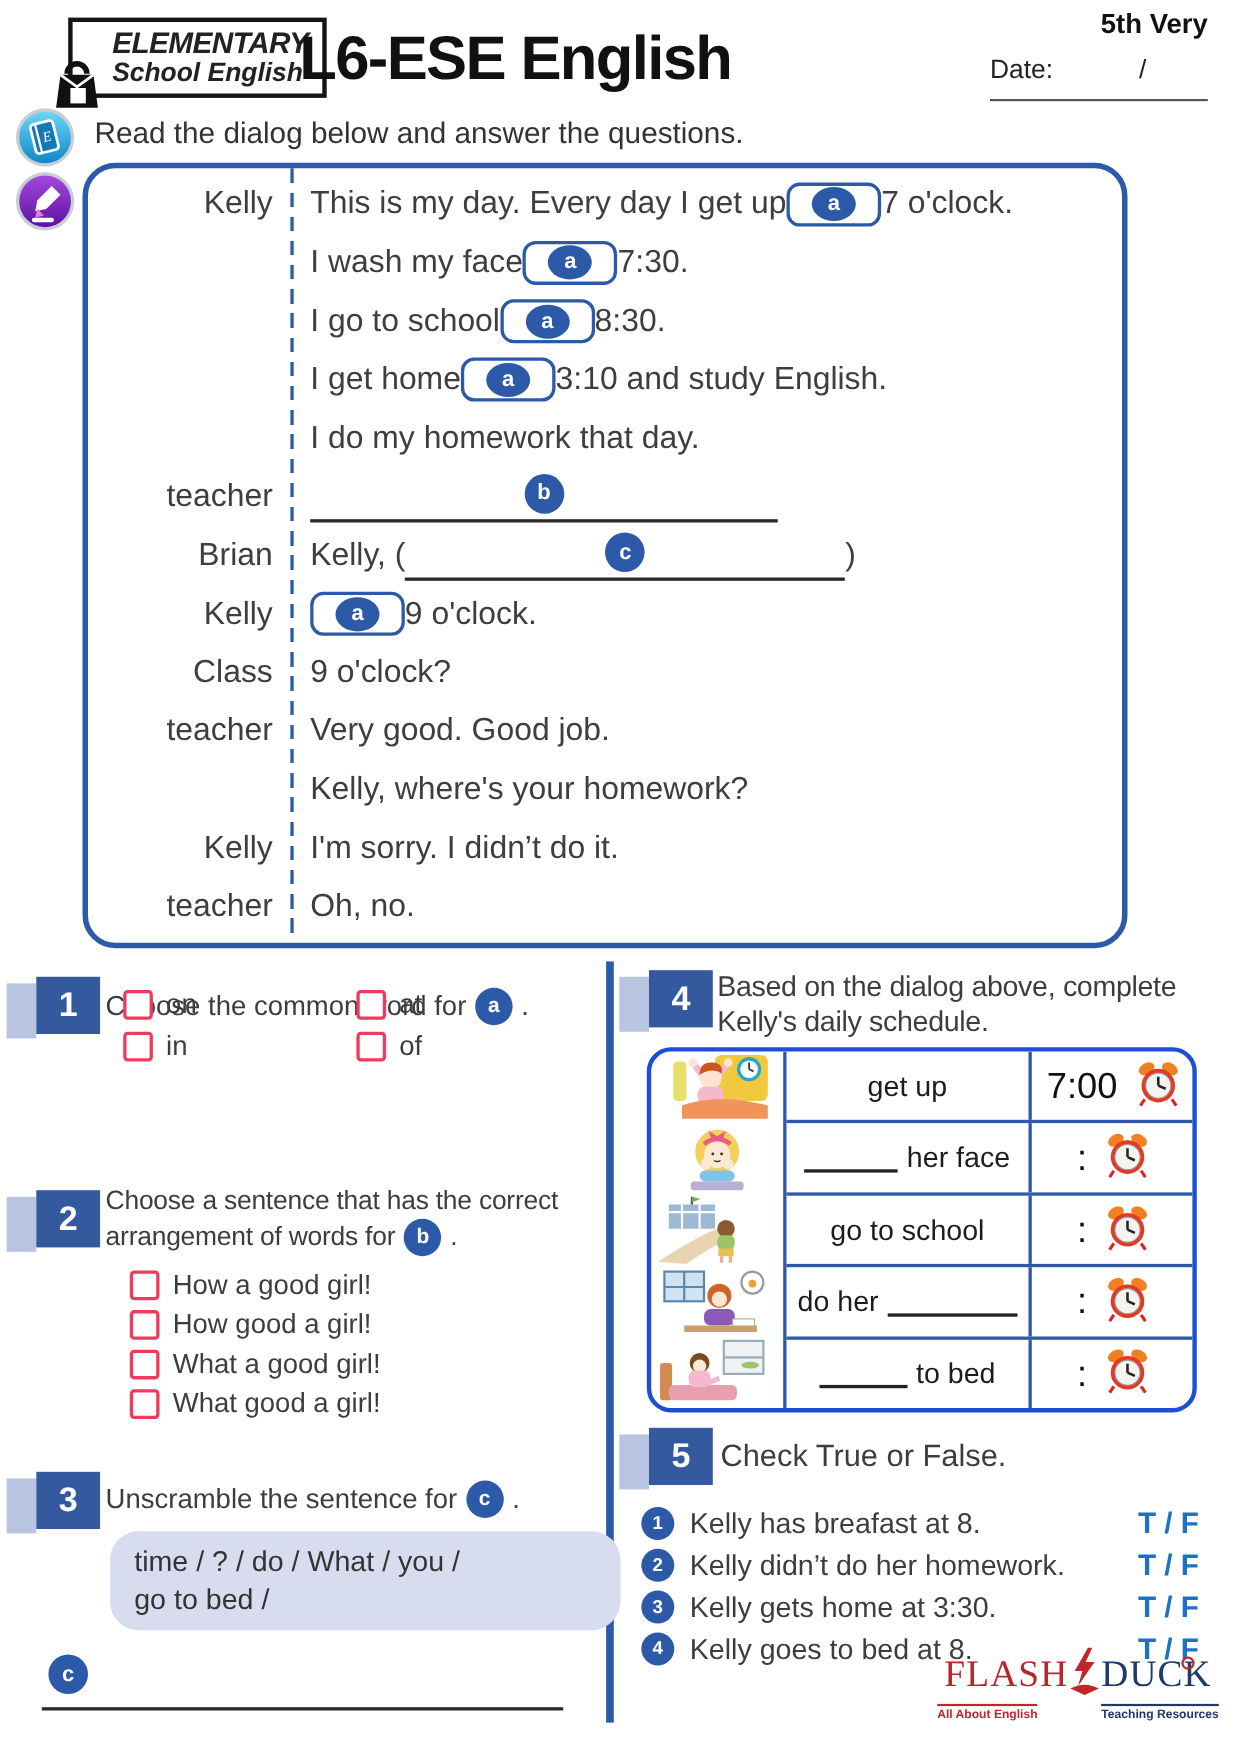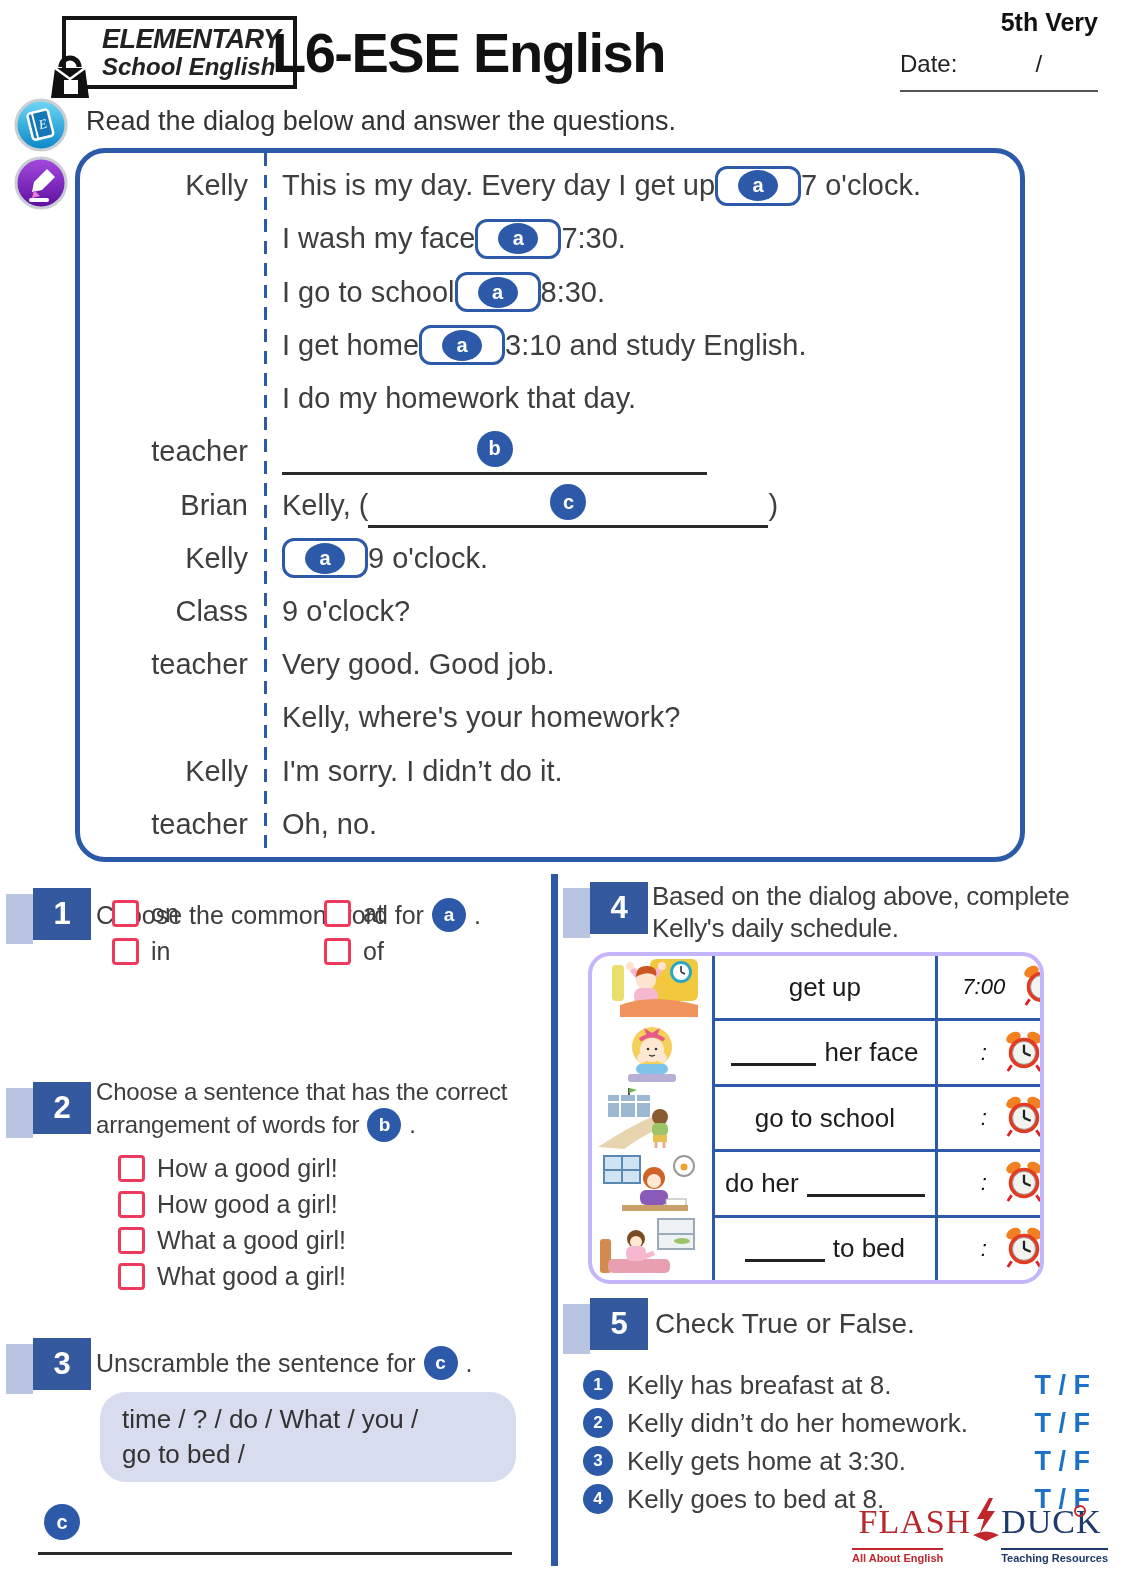--- a/index.html
+++ b/index.html
@@ -59,43 +59,43 @@
   .opt { display:flex; align-items:center; gap:12px; font-size:25px; color:#3d3d3d; }
   .checkbox { width:27px; height:27px; border:3px solid #ee3a5d; border-radius:4px; background:#fff; flex:0 0 auto; }
 
   .q2badge { left:6px; top:1082px; }
   .q2p { left:96px; top:1076px; font-size:24px; line-height:32px; color:#3d3d3d; width:460px; letter-spacing:-0.2px; }
   .q2p .line2 { display:flex; align-items:center; gap:8px; }
   .opts2 { left:118px; top:1150px; display:grid; grid-auto-rows:36px; align-items:center; }
 
   .q3badge { left:6px; top:1338px; }
   .q3p { left:96px; top:1346px; font-size:25px; color:#3d3d3d; display:flex; align-items:center; gap:8px; }
-  .scramble { left:100px; top:1392px; width:416px; background:#d7dcee; border-radius:26px;
+  .scramble { left:100px; top:1392px; width:464px; background:#d7dcee; border-radius:26px;
      padding:10px 22px; font-size:26px; line-height:35px; color:#333; }
   .c-badge { left:44px; top:1504px; }
   .c-line { left:38px; top:1552px; width:474px; border-top:3px solid #2a2a2a; height:0; }
 
   
   .divider-v { left:551px; top:874px; width:7px; height:692px; background:#2d5aa8; }
 
   
   .q4badge { left:563px; top:882px; }
   .q4p { left:652px; top:880px; font-size:26px; line-height:32px; color:#3d3d3d; width:470px; letter-spacing:-0.3px; }
-  .sched { left:588px; top:952px; width:456px; height:332px; border:4px solid #c4b5fd; border-radius:22px;
+  .sched { left:588px; top:952px; width:500px; height:332px; border:4px solid #1d4ed8; border-radius:22px;
      display:flex; overflow:hidden; background:#fff; }
   .imgcol { width:138px; border-right:3px solid #2d5aa8; display:flex; flex-direction:column; }
   .img-slot { flex:1; display:flex; align-items:center; justify-content:center; }
   .srows { flex:1; display:flex; flex-direction:column; }
   .srow { flex:1; display:flex; border-bottom:3px solid #2d5aa8; }
   .srow:last-child { border-bottom:none;border-radius:22px; }
   .acell { flex:1; border-right:3px solid #2d5aa8; display:flex; align-items:center; justify-content:center;
      font-size:26px; color:#1c1c1c; gap:8px; padding:0 10px; white-space:nowrap; }
   .acell.left { justify-content:flex-start; }
   .tcell { width:150px; display:flex; align-items:center; justify-content:center; gap:16px; }
-  .tcell .t { font-size:22px; color:#111;font-style:italic; }
+  .tcell .t { font-size:33px; color:#111; }
   .sblank { display:inline-block; height:1.05em; border-bottom:3px solid #222; }
   .w85 { width:85px; } .w120 { width:118px; } .w80 { width:80px; }
 
   
   .q5badge { left:563px; top:1298px; }
   .q5p { left:655px; top:1308px; font-size:28px; color:#3d3d3d; }
   .tfitems { left:583px; top:1366px; width:507px; }
   .tfrow { display:flex; align-items:center; height:38px; }
   .tftext { margin-left:14px; font-size:26px; color:#3d3d3d; white-space:nowrap; }
   .tflabel { margin-left:auto; color:#1e72c6; font-weight:bold; font-size:27px; }

